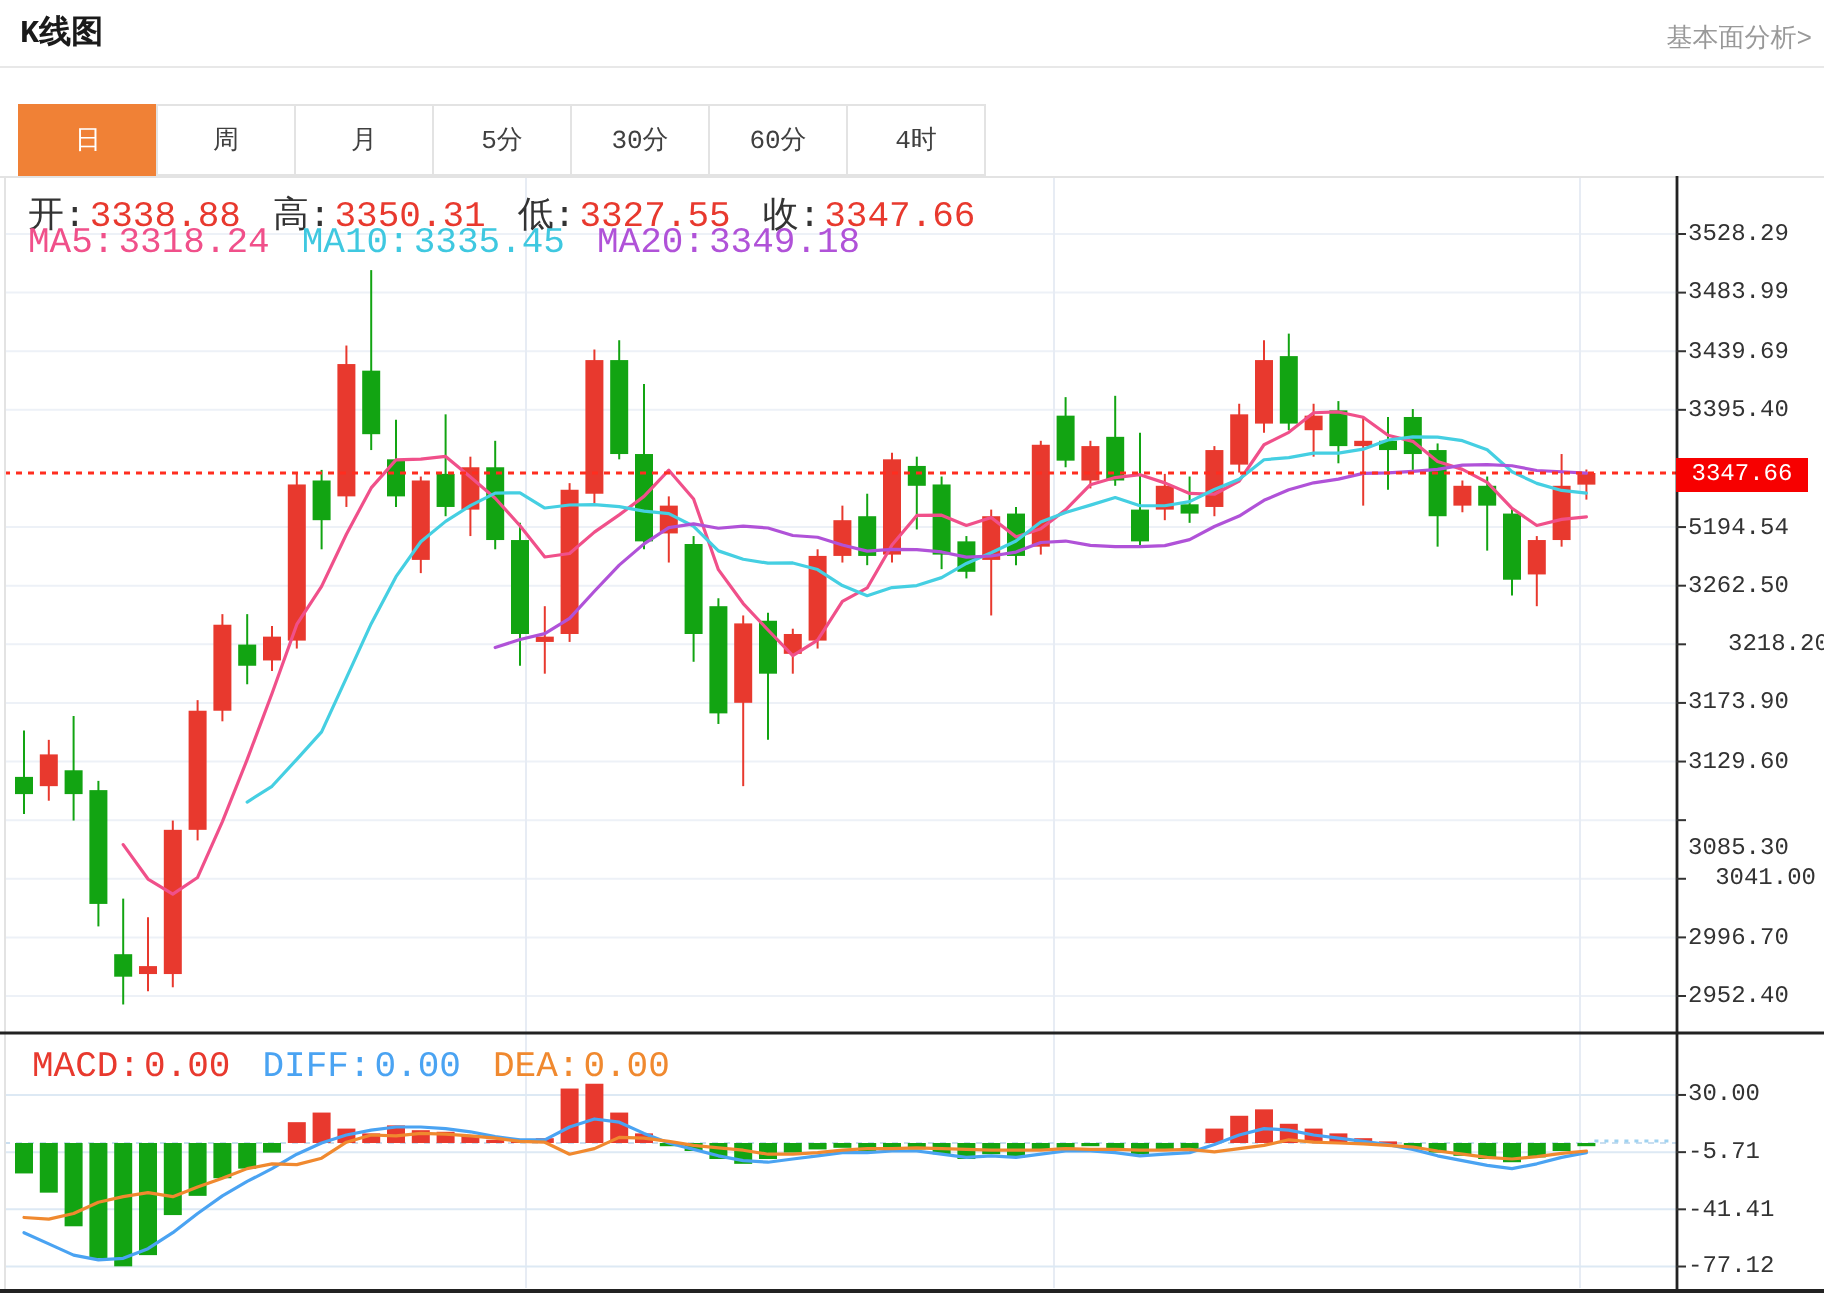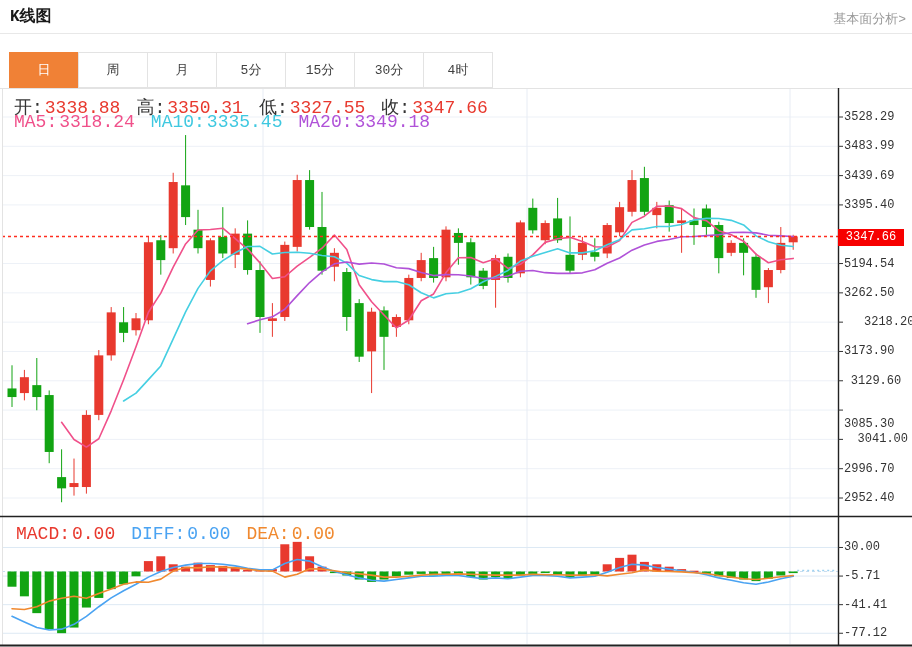--- a/index.html
+++ b/index.html
@@ -27,22 +27,22 @@
 <div id="app">
   <div class="title">K线图</div>
   <div class="hlink">基本面分析&gt;</div>
   <div class="hdiv"></div>
 
   <div class="tabs">
       <div class="tab active" style="background: rgb(240, 129, 54);">日</div>
       <div class="tab">周</div>
       <div class="tab">月</div>
       <div class="tab">5分</div>
-      <div class="tab">15分</div>
       <div class="tab">30分</div>
+      <div class="tab">60分</div>
       <div class="tab">4时</div>
     </div>
 
   <div class="legend-row" style="left:14px;top:95px;"><span style="color: rgb(51, 51, 51);">开:</span><span style="color: rgb(232, 57, 46);">3338.88</span><span class="gap"></span><span style="color: rgb(51, 51, 51);">高:</span><span style="color: rgb(232, 57, 46);">3350.31</span><span class="gap"></span><span style="color: rgb(51, 51, 51);">低:</span><span style="color: rgb(232, 57, 46);">3327.55</span><span class="gap"></span><span style="color: rgb(51, 51, 51);">收:</span><span style="color: rgb(232, 57, 46);">3347.66</span><span class="gap"></span></div>
   <div class="legend-row" style="left:14px;top:112px;"><span style="color: rgb(240, 80, 138);">MA5:</span><span style="color: rgb(240, 80, 138);">3318.24</span><span class="gap"></span><span style="color: rgb(63, 200, 224);">MA10:</span><span style="color: rgb(63, 200, 224);">3335.45</span><span class="gap"></span><span style="color: rgb(176, 82, 216);">MA20:</span><span style="color: rgb(176, 82, 216);">3349.18</span><span class="gap"></span></div>
   <div class="legend-row" style="left:16px;top:524px;"><span style="color: rgb(232, 57, 46);">MACD:</span><span style="color: rgb(232, 57, 46);">0.00</span><span class="gap"></span><span style="color: rgb(74, 163, 242);">DIFF:</span><span style="color: rgb(74, 163, 242);">0.00</span><span class="gap"></span><span style="color: rgb(240, 137, 47);">DEA:</span><span style="color: rgb(240, 137, 47);">0.00</span><span class="gap"></span></div>
 
   <svg id="chart" width="912" height="559">
       <line x1="2" y1="29" x2="838" y2="29" stroke="#edf1f7" stroke-width="1"></line>
       <line x1="2" y1="58.30863380747613" x2="838" y2="58.30863380747613" stroke="#edf1f7" stroke-width="1"></line>
@@ -294,21 +294,21 @@
 
   <div id="labels">
       <div class="ylab" style="top: 109px;">3528.29</div>
       <div class="ylab" style="top: 138.309px;">3483.99</div>
       <div class="ylab" style="top: 167.617px;">3439.69</div>
       <div class="ylab" style="top: 196.919px;">3395.40</div>
       <div class="ylab" style="top: 255.537px;">5194.54</div>
       <div class="ylab" style="top: 284.845px;">3262.50</div>
       <div class="ylab" style="top: 314.154px; margin-left: 20px;">3218.20</div>
       <div class="ylab" style="top: 343.462px;">3173.90</div>
-      <div class="ylab" style="top: 372.771px; text-align: center;">3129.60</div>
+      <div class="ylab" style="top: 372.771px;">3129.60</div>
       <div class="ylab" style="top: 416px;">3085.30</div>
       <div class="ylab" style="top: 431.388px; text-align: right;">3041.00</div>
       <div class="ylab" style="top: 460.697px;">2996.70</div>
       <div class="ylab" style="top: 490.006px;">2952.40</div>
       <div class="ylab" style="top: 539.475px;">30.00</div>
       <div class="ylab" style="top: 568.073px;">-5.71</div>
       <div class="ylab" style="top: 596.662px;">-41.41</div>
       <div class="ylab" style="top: 625.26px;">-77.12</div>
     </div>
   <div class="badge" style="background: rgb(247, 0, 0); top: 228.504px;">3347.66</div>

